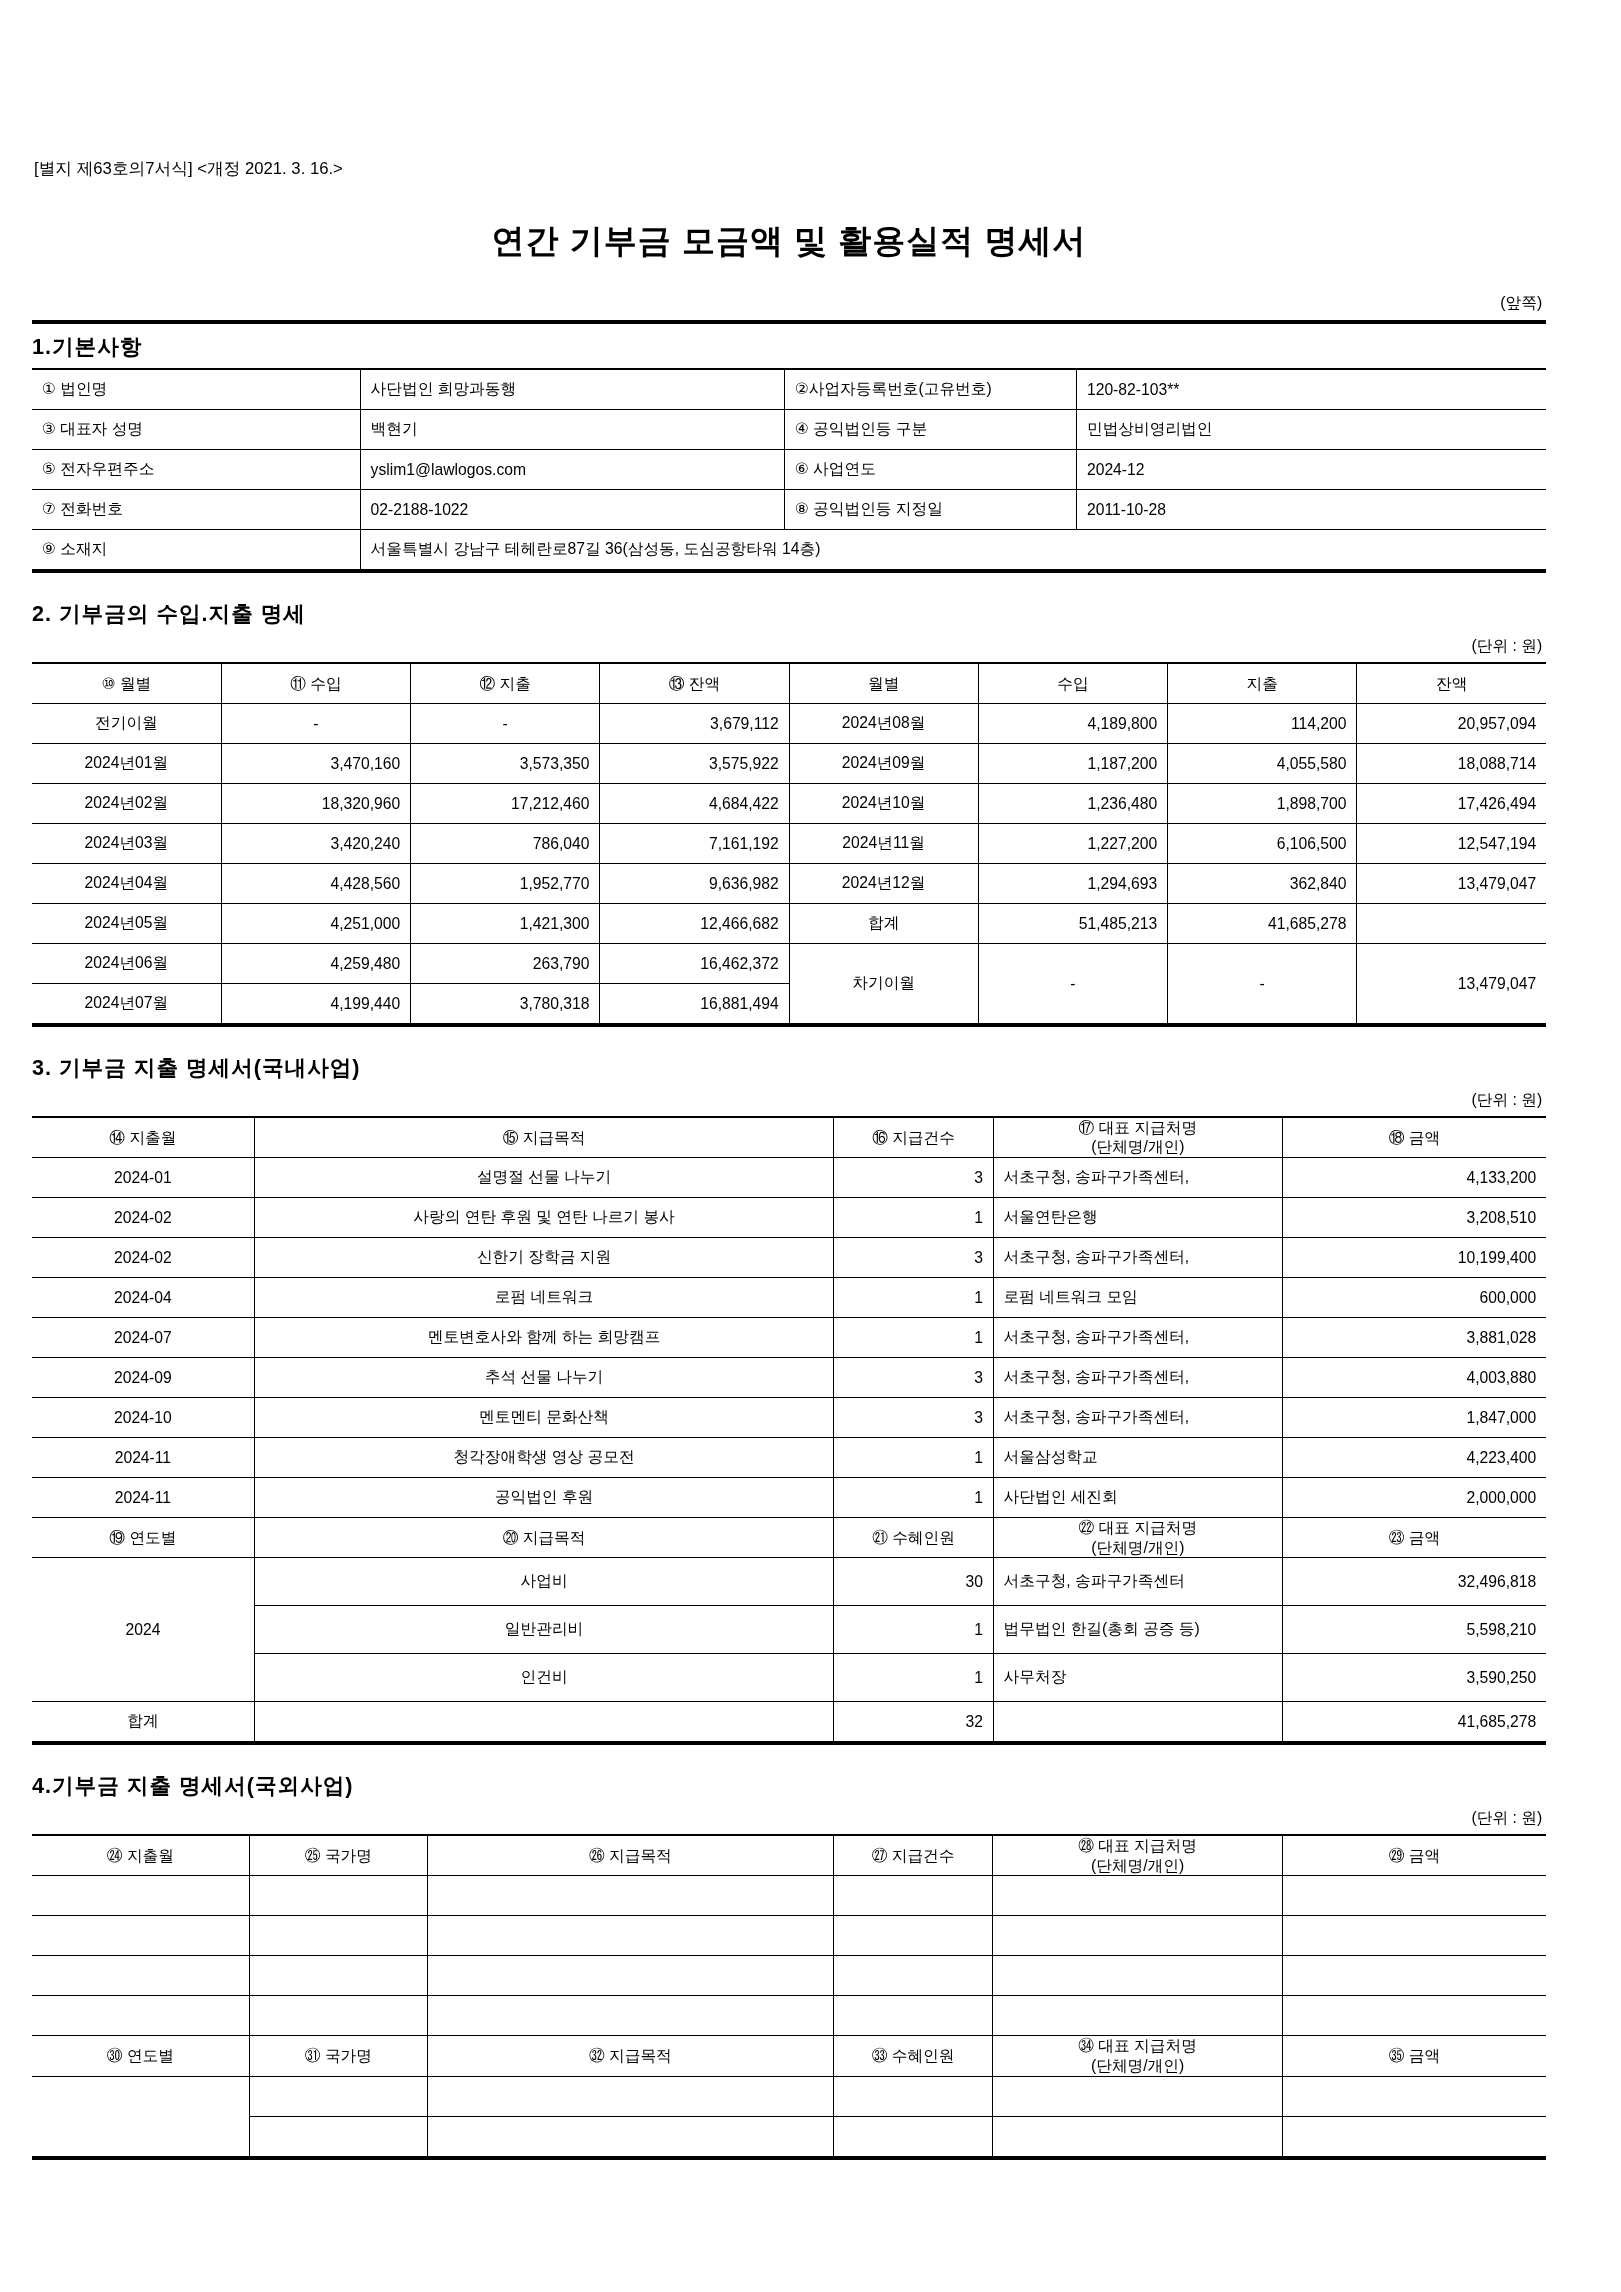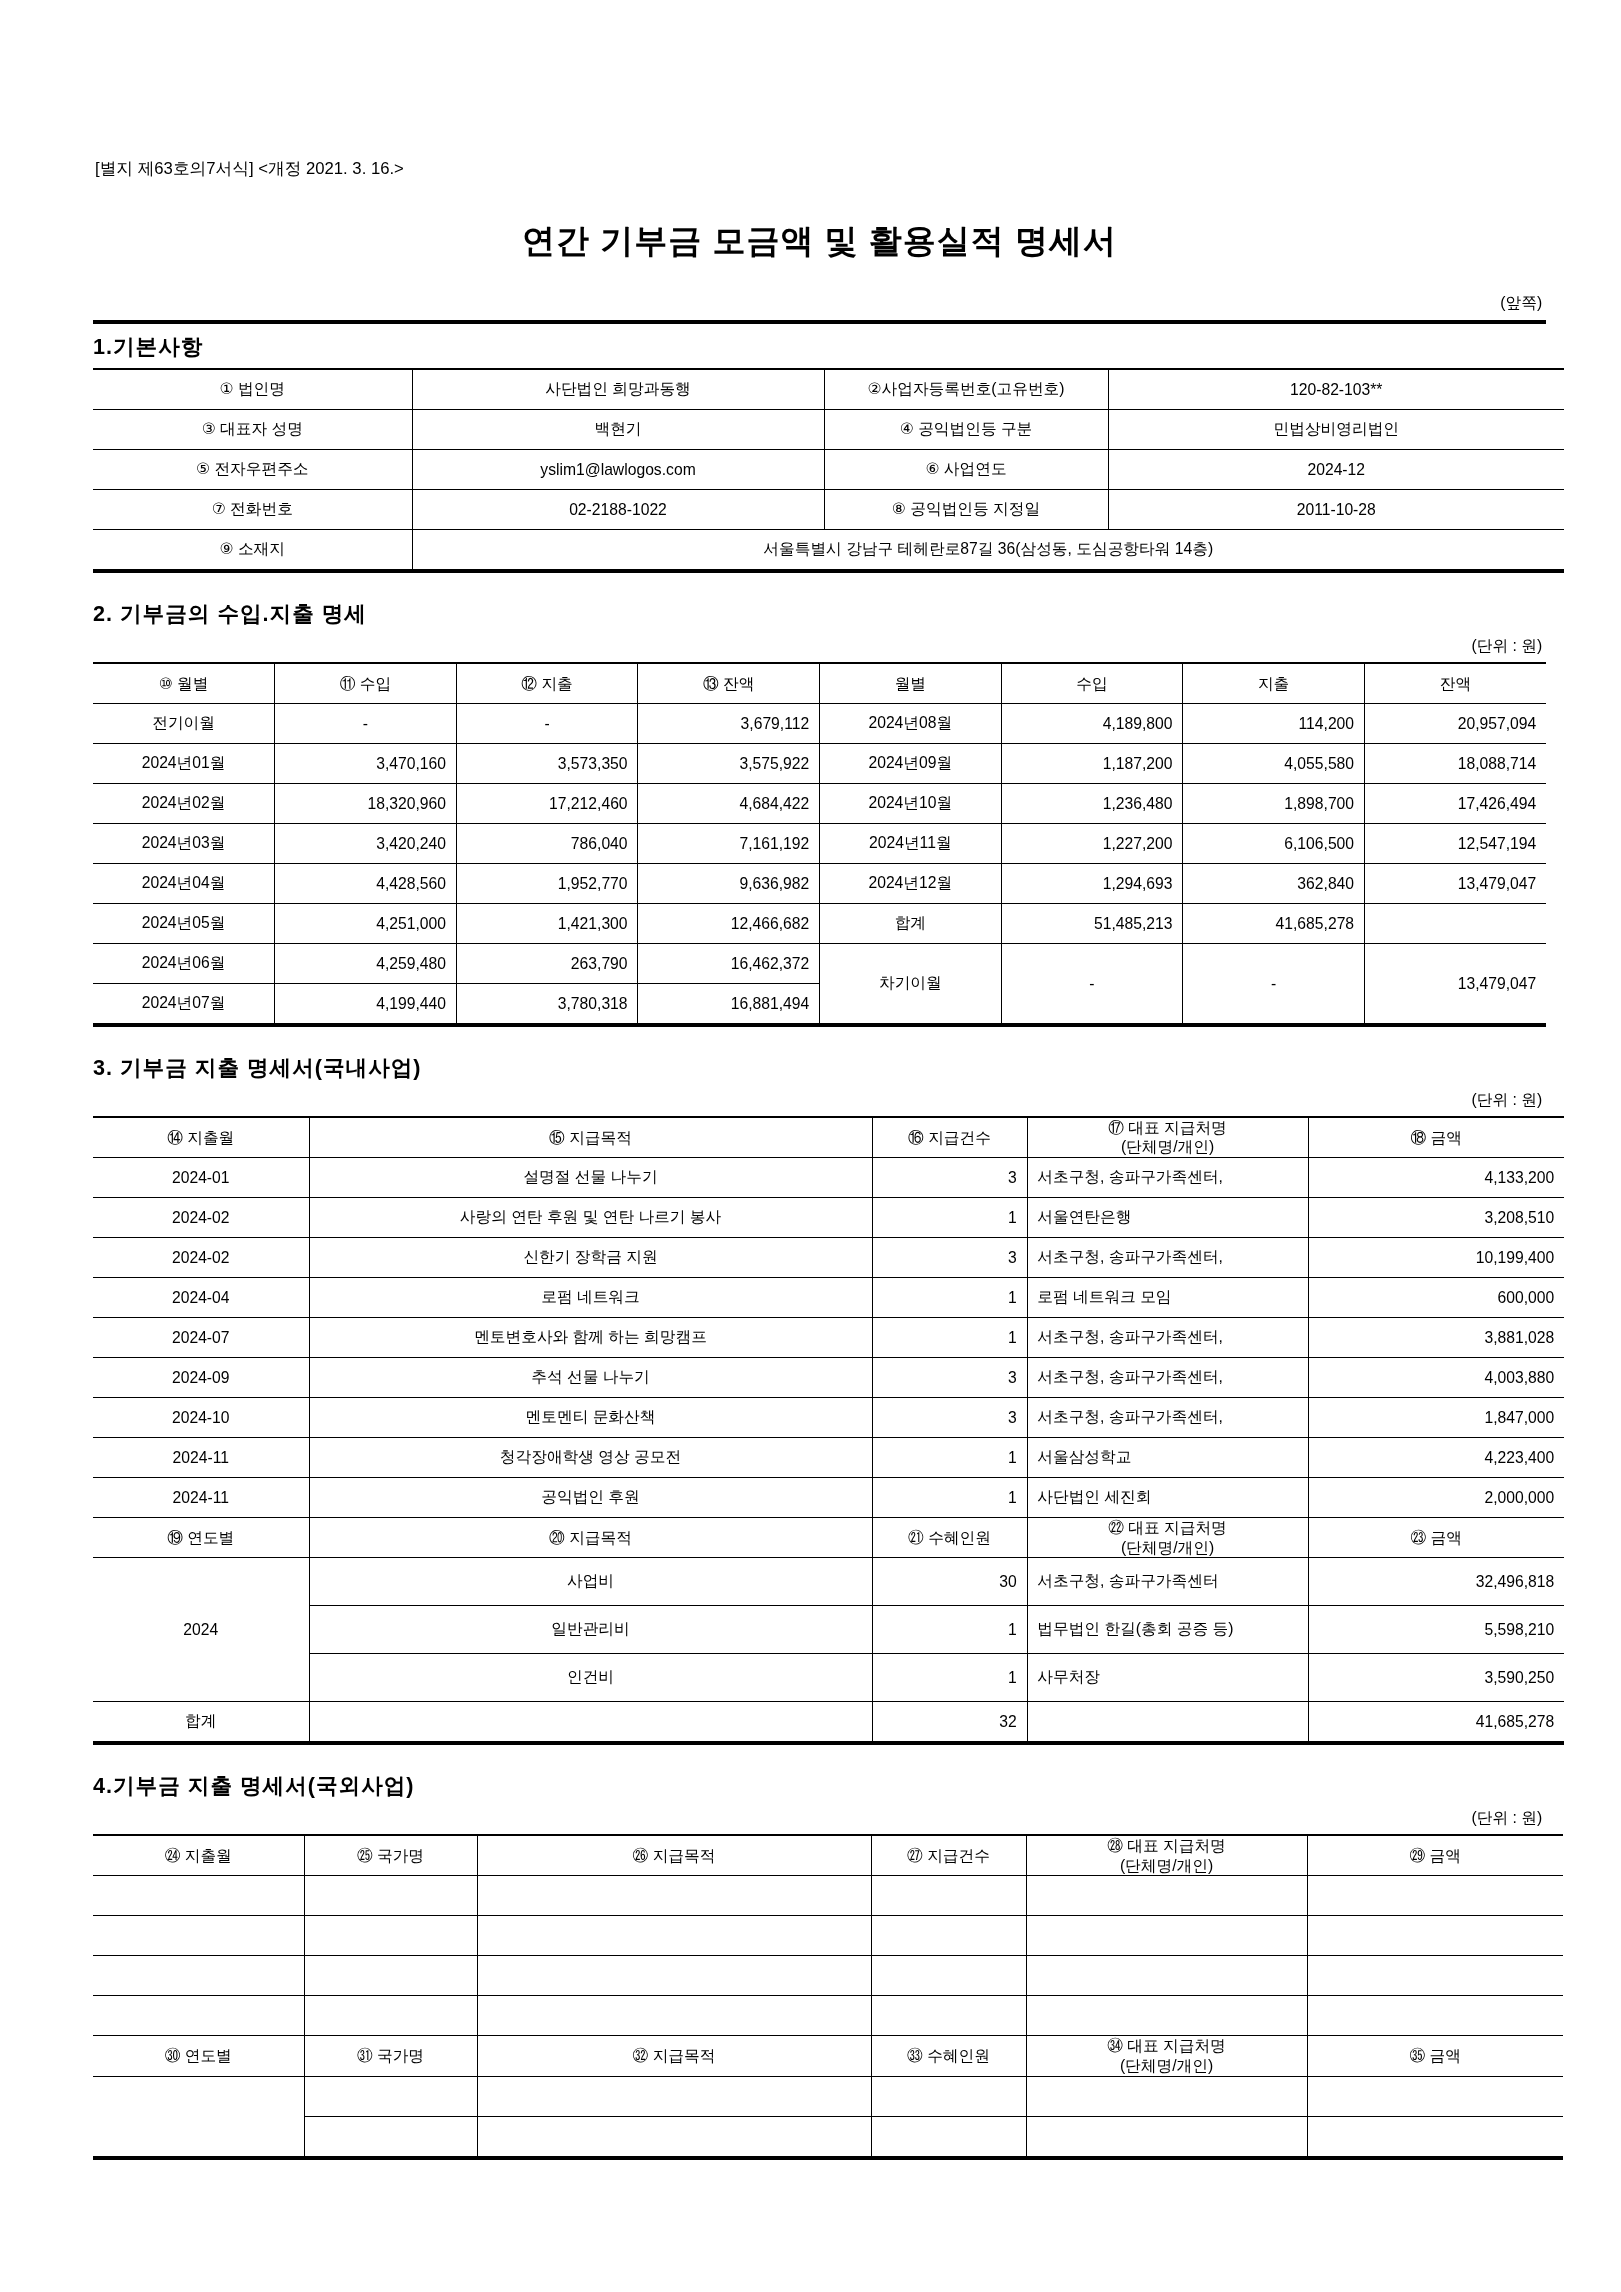--- a/index.html
+++ b/index.html
@@ -1,33 +1,33 @@
 <!DOCTYPE html>
 <html><head>
 <meta charset="utf-8">
 <style>
   html,body{margin:0;padding:0;background:#888;}
   .page{
     width:1621px;height:2293px;background:#ffffff;color:#000;
     font-family:"Liberation Sans","DejaVu Sans",sans-serif;
-    box-sizing:border-box;padding:157px 75px 0 93px;position:relative;overflow:hidden;
+    box-sizing:border-box;padding:157px 75px 0 32px;position:relative;overflow:hidden;
   }
   .form-no{font-size:16.7px;margin:0 0 39px 2px;}
   .doc-title{text-align:center;font-size:33px;font-weight:bold;letter-spacing:1px;margin:0 0 29px 0;}
   .front{text-align:right;font-size:15.7px;margin:0 3.9px 5.9px 0;}
   .sec-head{font-size:21.6px;font-weight:bold;letter-spacing:1px;margin:0 0 7.8px 0;}
   .rule-top{border-top:4.9px solid #000;padding-top:7.8px;}
   .sec-gap{margin-top:26px;}
   .unit{text-align:right;font-size:15.7px;margin:0 3.9px 4.9px 0;}
   table.t{width:100%;border-collapse:collapse;table-layout:fixed;}
   table.t td{border:1px solid #000;font-size:15.7px;padding:0 9.8px;vertical-align:middle;height:39px;overflow:hidden;}
   table.t tr td:first-child{border-left:0;}
   table.t tr td:last-child{border-right:0;}
   table.t{border-top:2.9px solid #000;border-bottom:4.9px solid #000;}
-  table.t1{border-top:2px solid #000;text-align:center;}
+  table.t1{border-top:2px solid #000;}
   td.hd{text-align:center;font-size:16.7px;height:47px;white-space:pre-line;line-height:1.25;}
   td.hd2{height:59px;}
   .t2 td{height:38px;}
   td.mon{text-align:center;font-size:16.7px;}
   td.num{text-align:right;font-size:14.7px;padding-right:11.8px;}
   td.dash{text-align:center;font-size:14.7px;}
   .t3 td{height:37px;}
   .t3 td.yr{height:47px;}
   td.lab{font-size:16.7px;padding-left:13.7px;}
   td.val{font-size:16.7px;padding-left:13.7px;}

